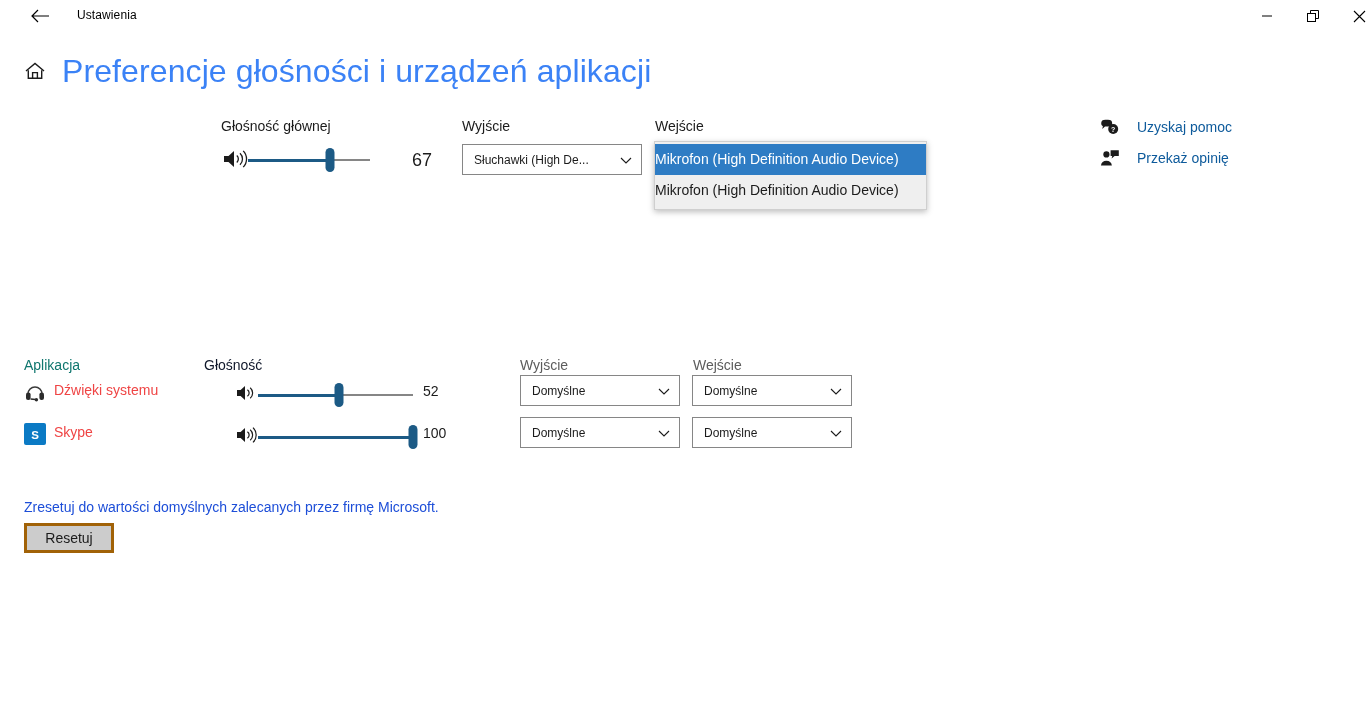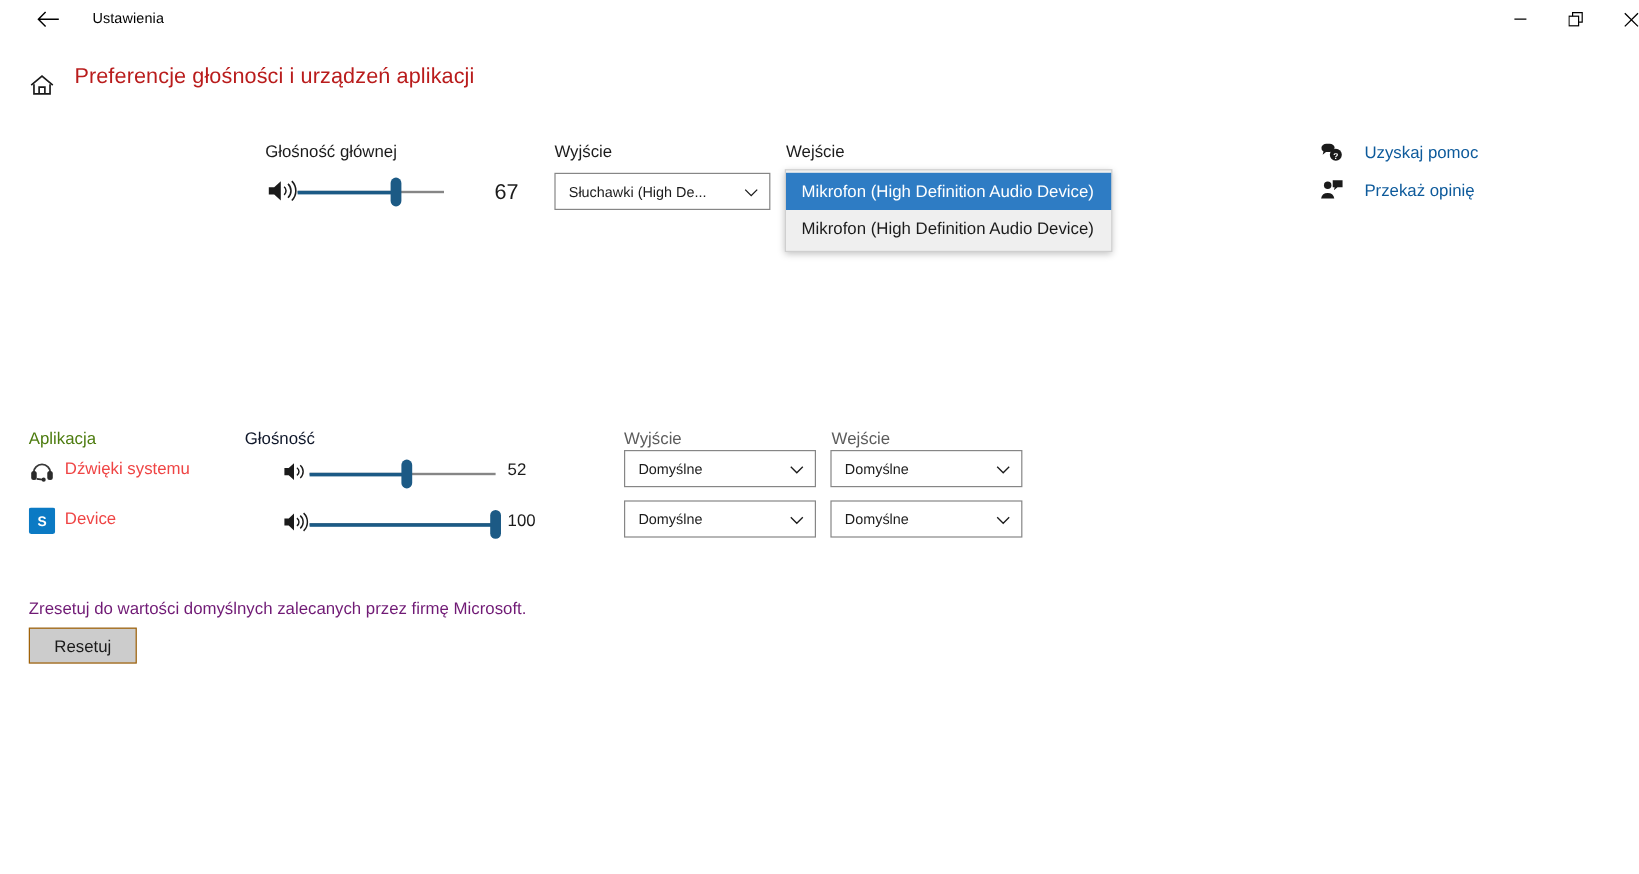--- a/index.html
+++ b/index.html
@@ -42,21 +42,21 @@
   }
 
   
   .home-icon {
     position: absolute; left: 22px; top: 58px;
     width: 26px; height: 26px;
     display: flex; align-items: center; justify-content: center;
   }
   .page-title {
     position: absolute; left: 62px; top: 53px;
-    font-size: 18px; font-weight: 400; color: #b91c1c;
+    font-size: 32px; font-weight: 400; color: #3b82f6;
     letter-spacing: .1px;
     white-space: nowrap;
   }
 
   
   .desc {
     position: absolute; left: 24px; top: 133px;
     width: 200px;
     font-size: 14px; line-height: 18.7px;
     color: #5c5c5c;
@@ -118,28 +118,27 @@
     width: 273px;
     background: #efefef;
     border: 1px solid #cfcfcf;
     box-shadow: 0 2px 6px rgba(0,0,0,.26);
     padding: 2px 0 3px 0;
     box-sizing: border-box;
     z-index: 40;
   }
   .dd-item {
     height: 31px; line-height: 31px;
-    padding-left: 13px;
     font-size: 14px; color: #1b1b1b;
     white-space: nowrap;
   }
   .dd-item.selected { background: #2e7cc4; color: #ffffff; }
 
   
-  .col-app   { position: absolute; left: 24px;  top: 357px; font-size: 14px; color: #4d7c0f; }
+  .col-app   { position: absolute; left: 24px;  top: 357px; font-size: 14px; color: #0f766e; }
   .col-vol   { position: absolute; left: 204px; top: 357px; font-size: 14px; color: #0f172a; }
   .col-out   { position: absolute; left: 520px; top: 357px; font-size: 14px; color: #5c5c5c; }
   .col-in    { position: absolute; left: 693px; top: 357px; font-size: 14px; color: #5c5c5c; }
 
   .app-row { position: absolute; left: 0; width: 1366px; height: 42px; }
   #app-row-0 { top: 375px; }
   #app-row-1 { top: 417px; }
 
   .app-icon {
     position: absolute; left: 24px; top: 6px;
@@ -153,26 +152,26 @@
   .app-speaker { position: absolute; left: 236px; top: 7px; width: 24px; height: 22px; }
   .app-slider { left: 258px; top: 8px; width: 155px; }
   .app-value { position: absolute; left: 423px; top: 8px; font-size: 14px; color: #1b1b1b; }
 
   .combo-out-app { left: 520px; top: 0px; width: 160px; height: 31px; }
   .combo-in-app  { left: 692px; top: 0px; width: 160px; height: 31px; }
 
   
   .reset-desc {
     position: absolute; left: 24px; top: 499px;
-    font-size: 14px; color: #701a75;
+    font-size: 14px; color: #1d4ed8;
   }
   .reset-btn {
     position: absolute; left: 24px; top: 523px;
     width: 90px; height: 30px;
-    background: #cccccc; border: 1px solid #a16207;
+    background: #cccccc; border: 3px solid #a16207;
     font-size: 14px; color: #1b1b1b;
     font-family: "Liberation Sans", sans-serif;
     cursor: default;
   }
 
   
   .side-link {
     position: absolute; left: 1099px;
     height: 22px;
     display: flex; align-items: center;
@@ -306,21 +305,21 @@
   </div>
 
   <div class="app-row" id="app-row-1">
     <div class="app-icon">
       <svg width="22" height="22" viewBox="0 0 22 22">
         <rect x="0" y="0" width="22" height="22" rx="2" fill="#0b7ac4"></rect>
         <circle cx="11" cy="11" r="8.2" fill="#0b7ac4"></circle>
         <text x="11" y="15.6" font-family="Liberation Sans, sans-serif" font-size="11.5" font-weight="bold" fill="#ffffff" text-anchor="middle">S</text>
       </svg>
     </div>
-    <div class="app-name">Device</div>
+    <div class="app-name">Skype</div>
     <div class="app-speaker">
       <svg width="24" height="22" viewBox="0 0 24 22">
         <path d="M1 8 L4.6 8 L9 4 L9 18 L4.6 14 L1 14 Z" fill="#1b1b1b"></path>
         <path d="M11.4 7.8 A3.8 3.8 0 0 1 11.4 14.2" fill="none" stroke="#1b1b1b" stroke-width="1.2"></path>
         <path d="M14.2 5.7 A7 7 0 0 1 14.2 16.3" fill="none" stroke="#1b1b1b" stroke-width="1.2"></path>
         <path d="M17 3.6 A10.2 10.2 0 0 1 17 18.4" fill="none" stroke="#1b1b1b" stroke-width="1.2"></path>
       </svg>
     </div>
     <div class="slider app-slider">
       <div class="track"></div>

